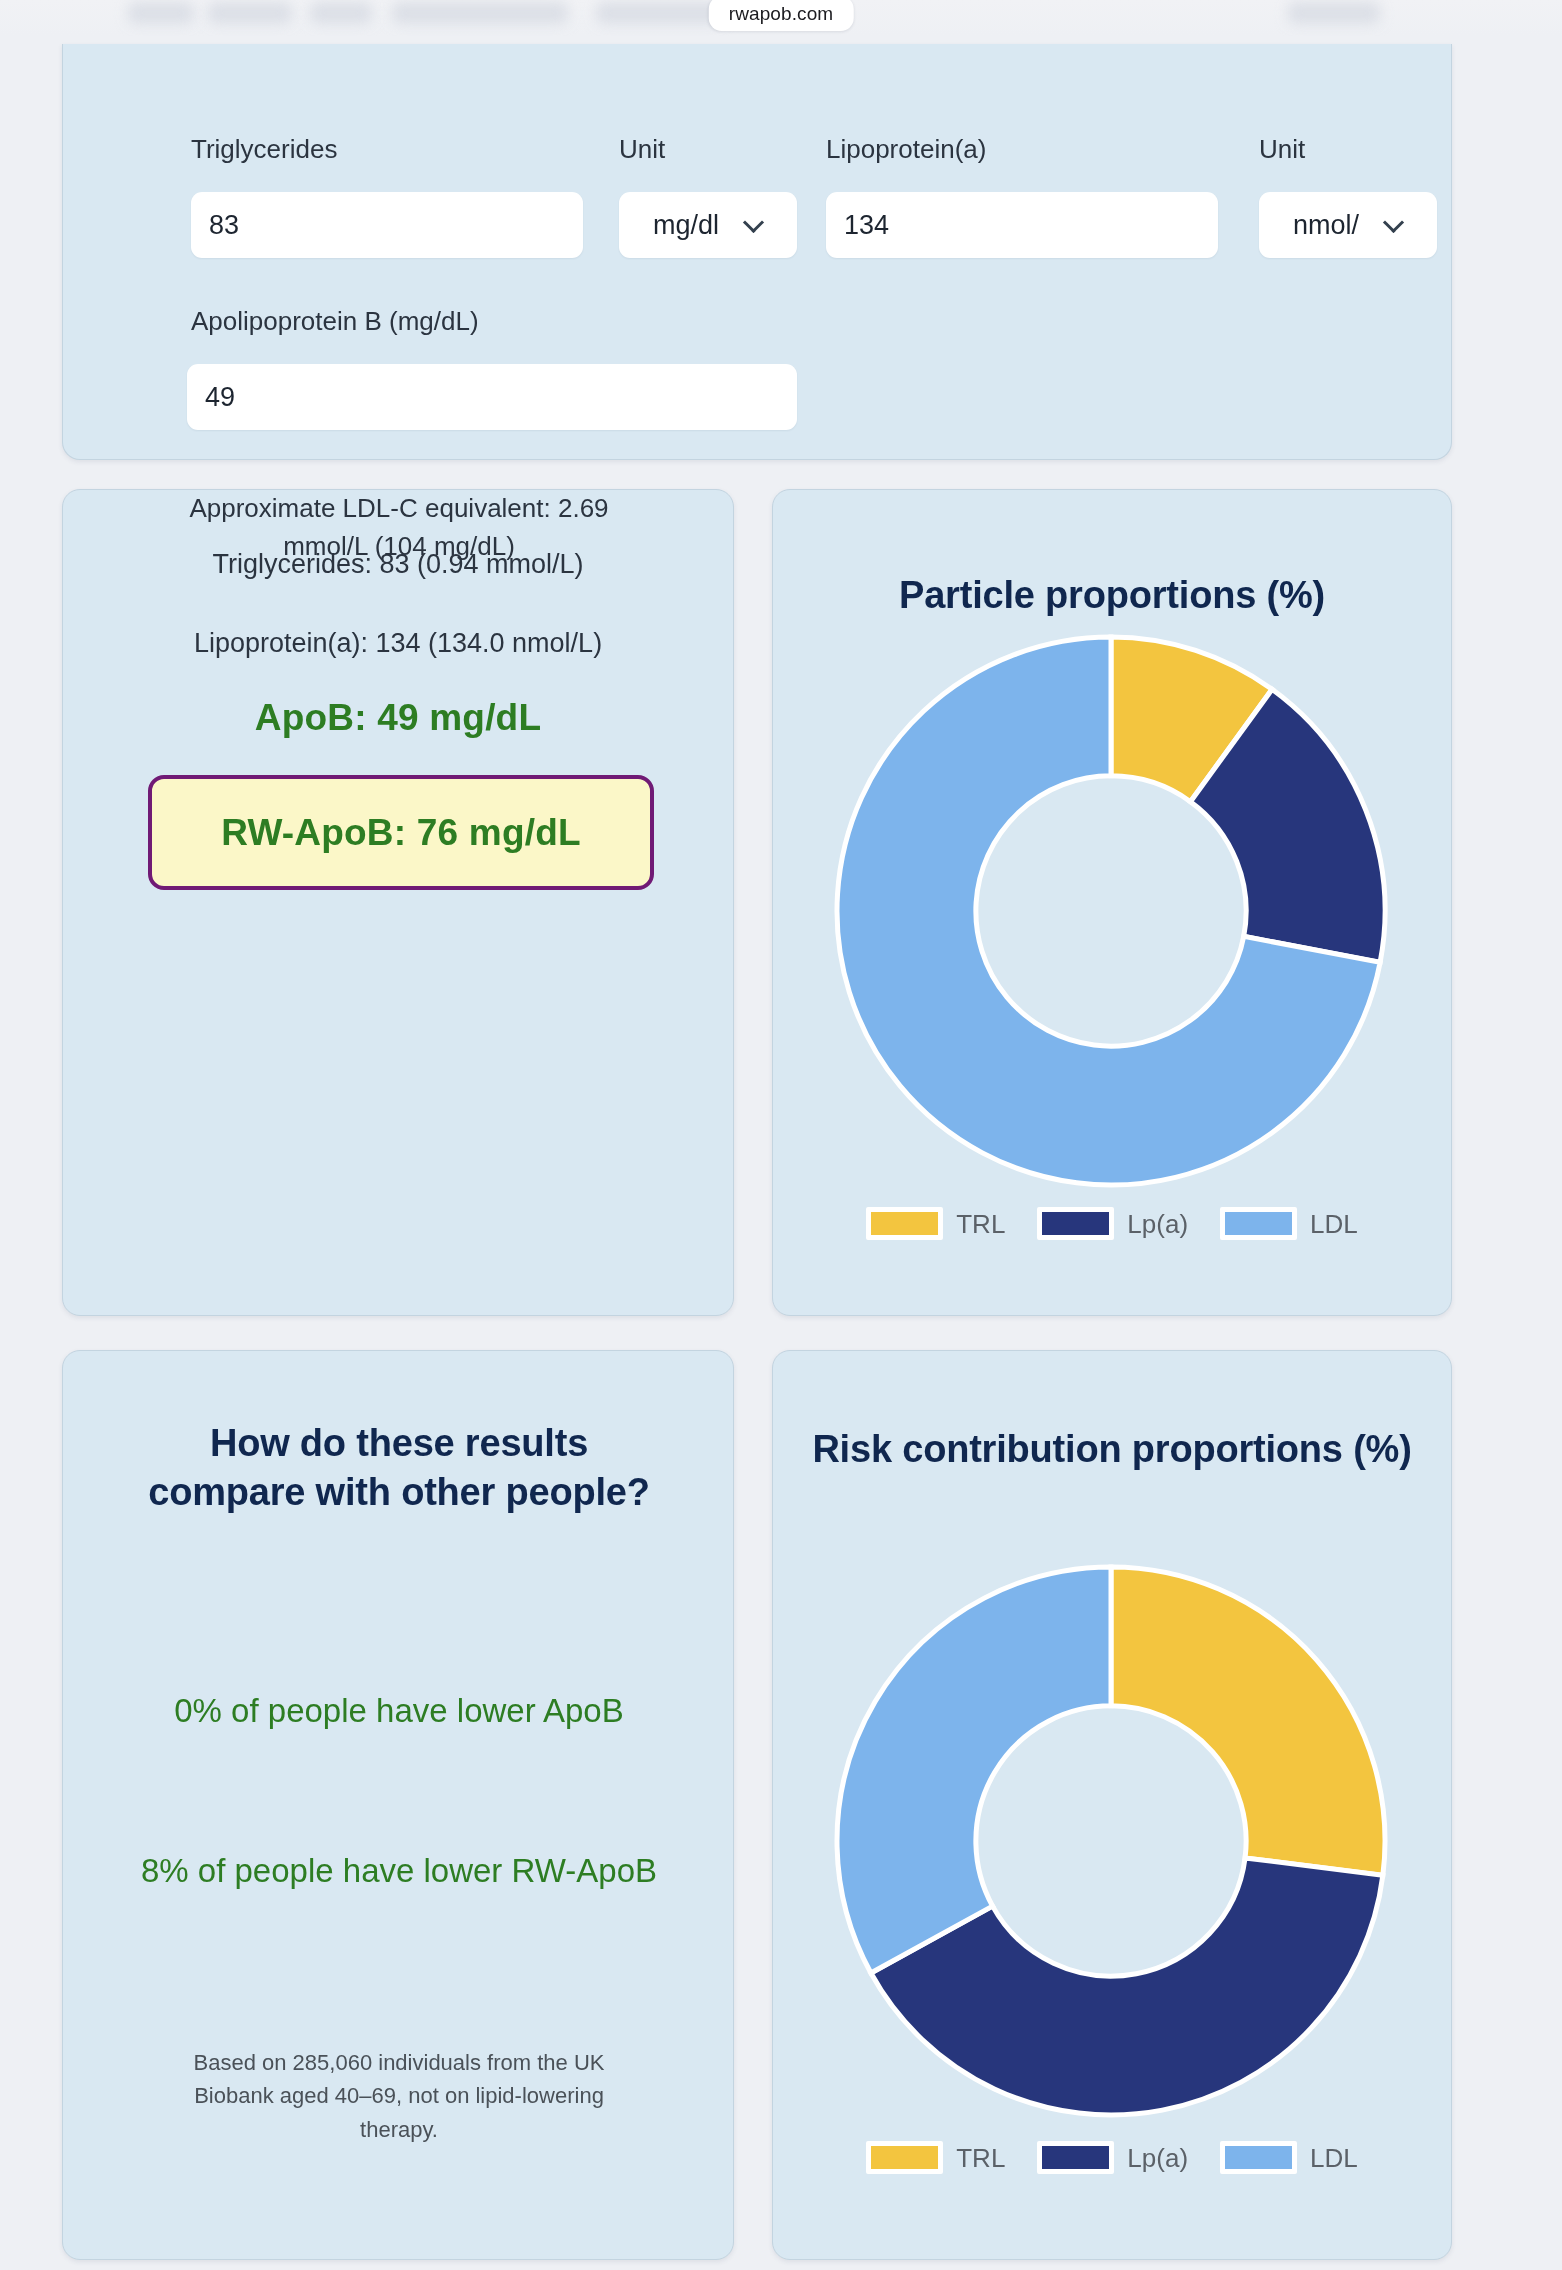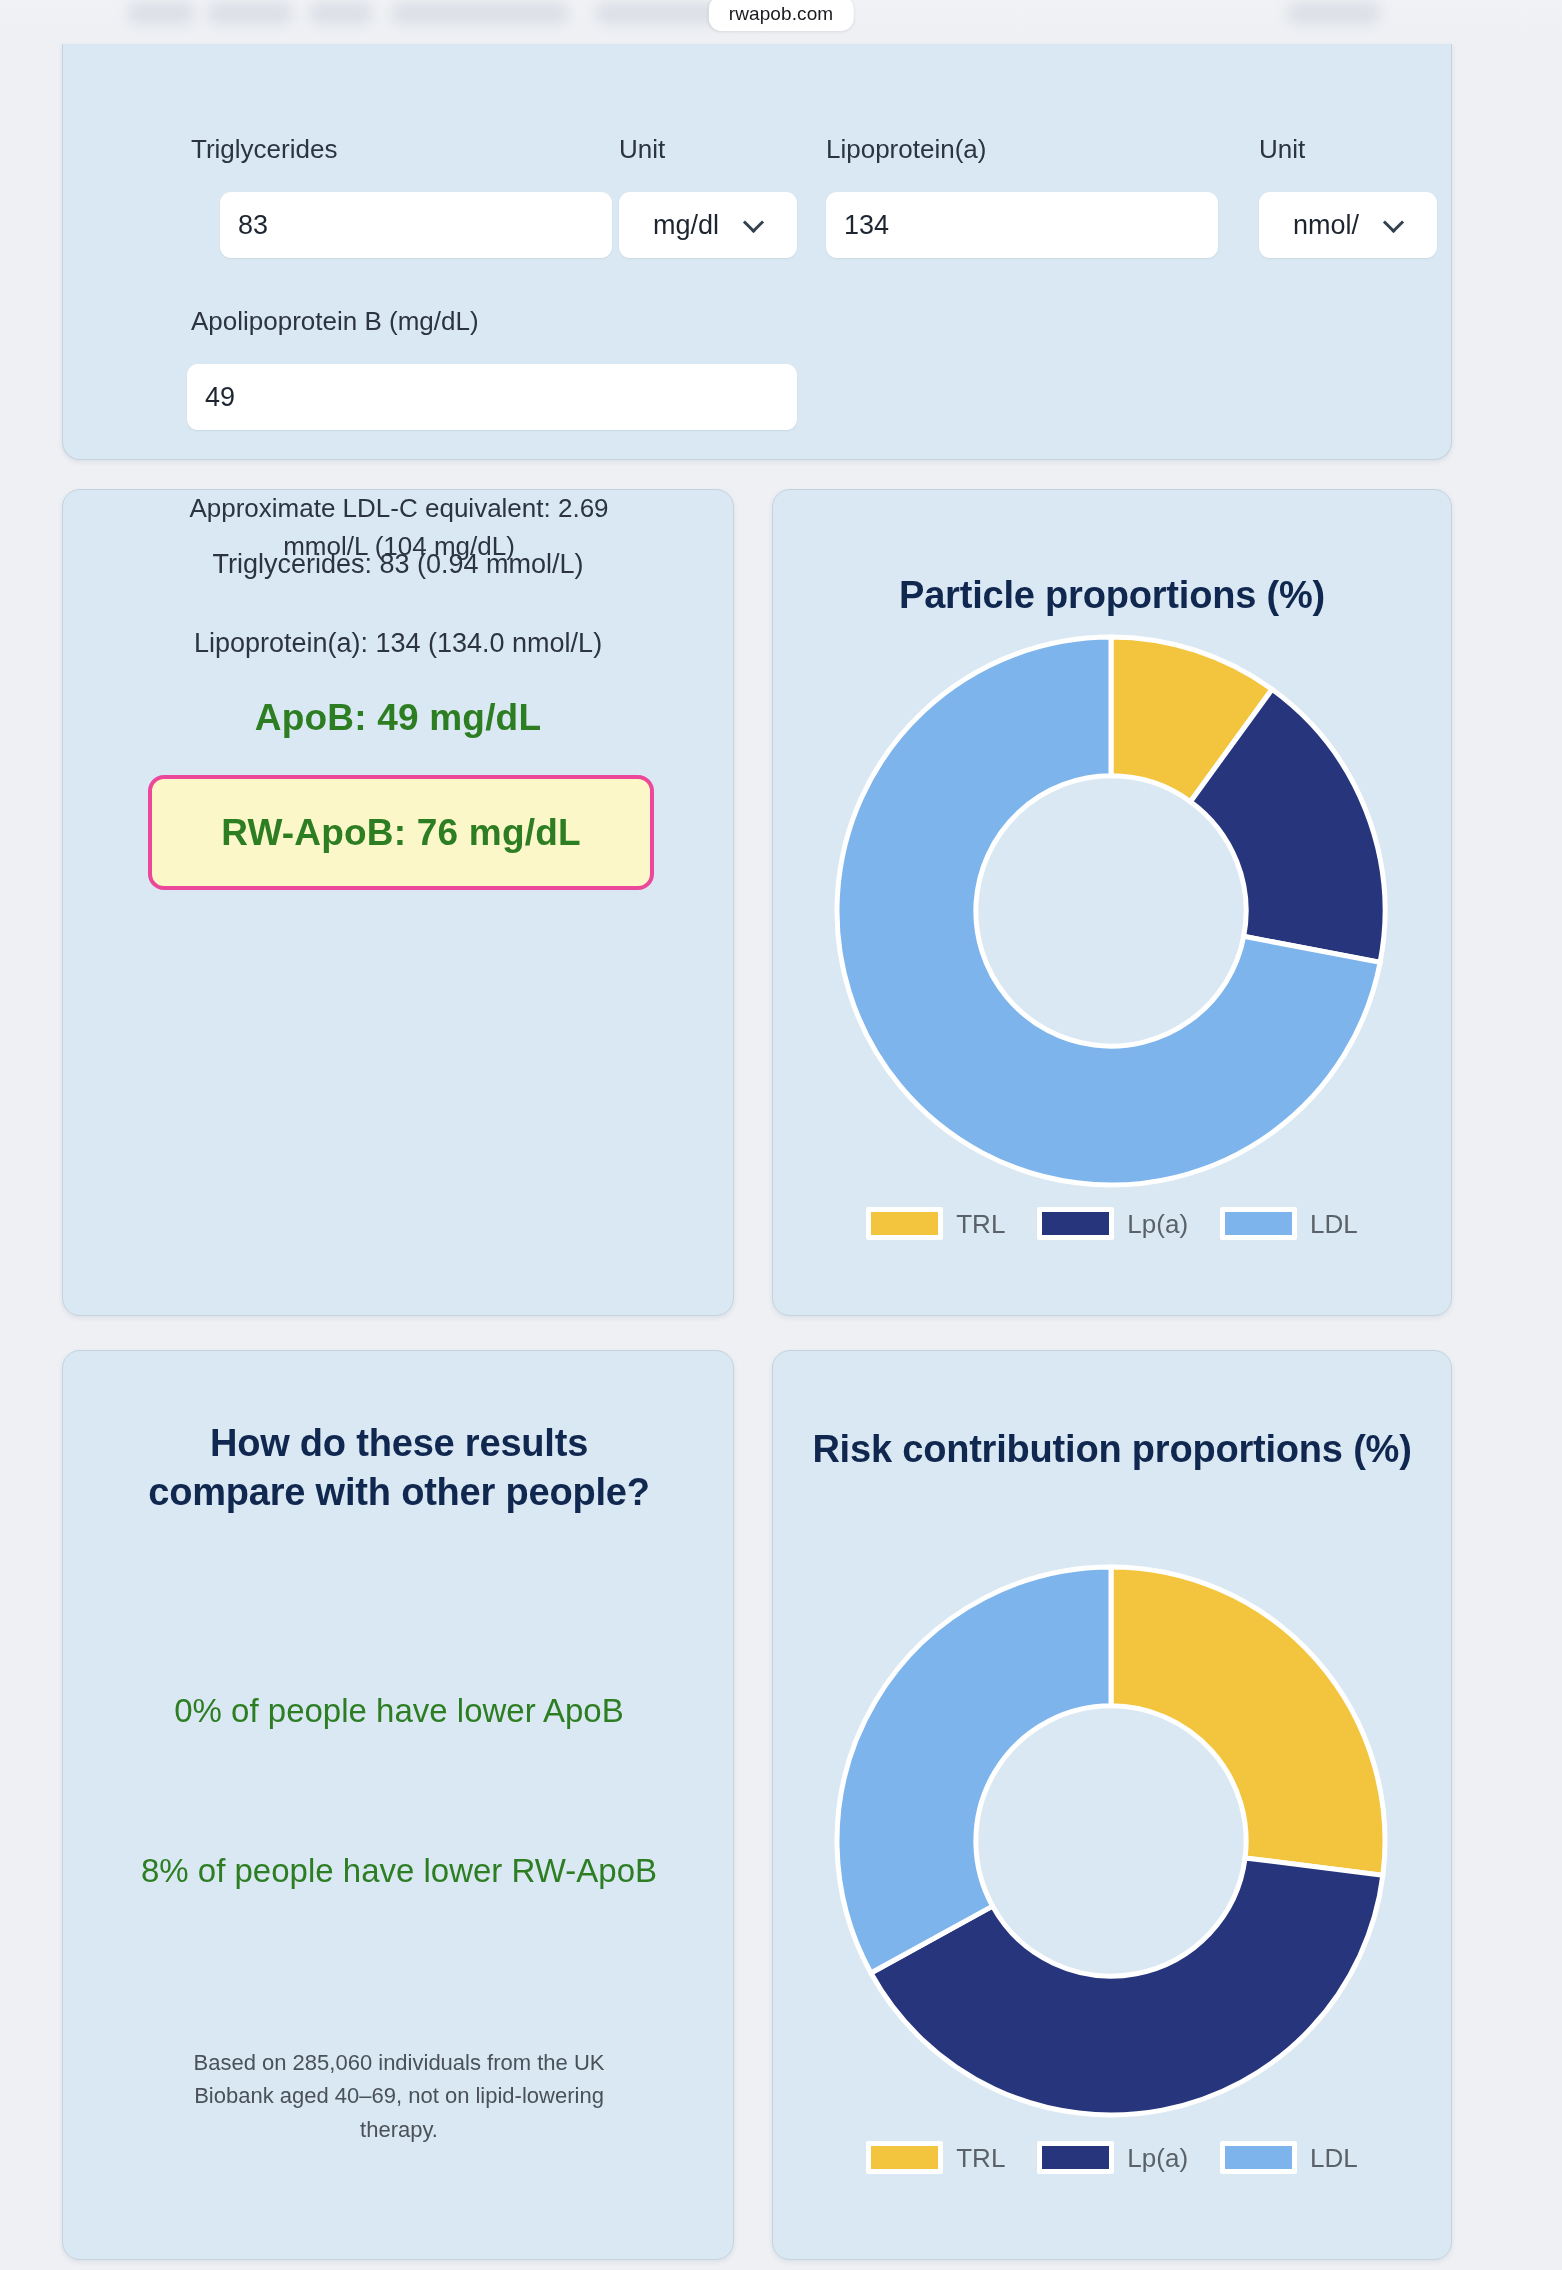--- a/index.html
+++ b/index.html
@@ -78,42 +78,42 @@
     width: 12px; height: 12px;
     border-right: 3px solid #33404e; border-bottom: 3px solid #33404e;
     transform: rotate(45deg);
   }
 
   
   #lbl-tg   { left: 128px; top: 90px; }
   #lbl-u1   { left: 556px; top: 90px; }
   #lbl-lpa  { left: 763px; top: 90px; }
   #lbl-u2   { left: 1196px; top: 90px; }
-  #in-tg    { left: 128px; top: 148px; width: 392px; margin-left: 29px; }
+  #in-tg    { left: 128px; top: 148px; width: 392px; }
   #sel-u1   { left: 556px; top: 148px; }
   #in-lpa   { left: 763px; top: 148px; width: 392px; }
   #sel-u2   { left: 1196px; top: 148px; }
   #lbl-apob { left: 128px; top: 262px; }
   #in-apob  { left: 124px; top: 320px; width: 610px; }
 
   
   #results-card { left: 62px; top: 489px; width: 672px; height: 827px; }
   .res-line {
     position: absolute; width: 100%; text-align: center;
     font-size: 27px; color: #2b3440; line-height: 1.35;
   }
   .res-tg  { top: 56px; }
   .res-lpa { top: 135px; }
   #res-apob {
     position: absolute; top: 207px; width: 100%; text-align: center;
     font-size: 37px; font-weight: bold; color: #2d7d23; letter-spacing: .2px;
   }
   #rw-box {
     position: absolute; left: 85px; top: 285px; width: 506px; height: 115px;
-    background: #fbf7c8; border: 4px solid #ec4899; border-radius: 16px;
+    background: #fbf7c8; border: 4px solid #701a75; border-radius: 16px;
     display: flex; align-items: center; justify-content: center;
   }
   #rw-box span {
     font-size: 37px; font-weight: bold; color: #2d7d23; letter-spacing: .2px;
   }
   .ldlc {
     position: absolute; left: 110px; top: 1032px - 489px; width: 452px;
     text-align: center; font-size: 26px; color: #2b3440; line-height: 1.45;
   }
 

